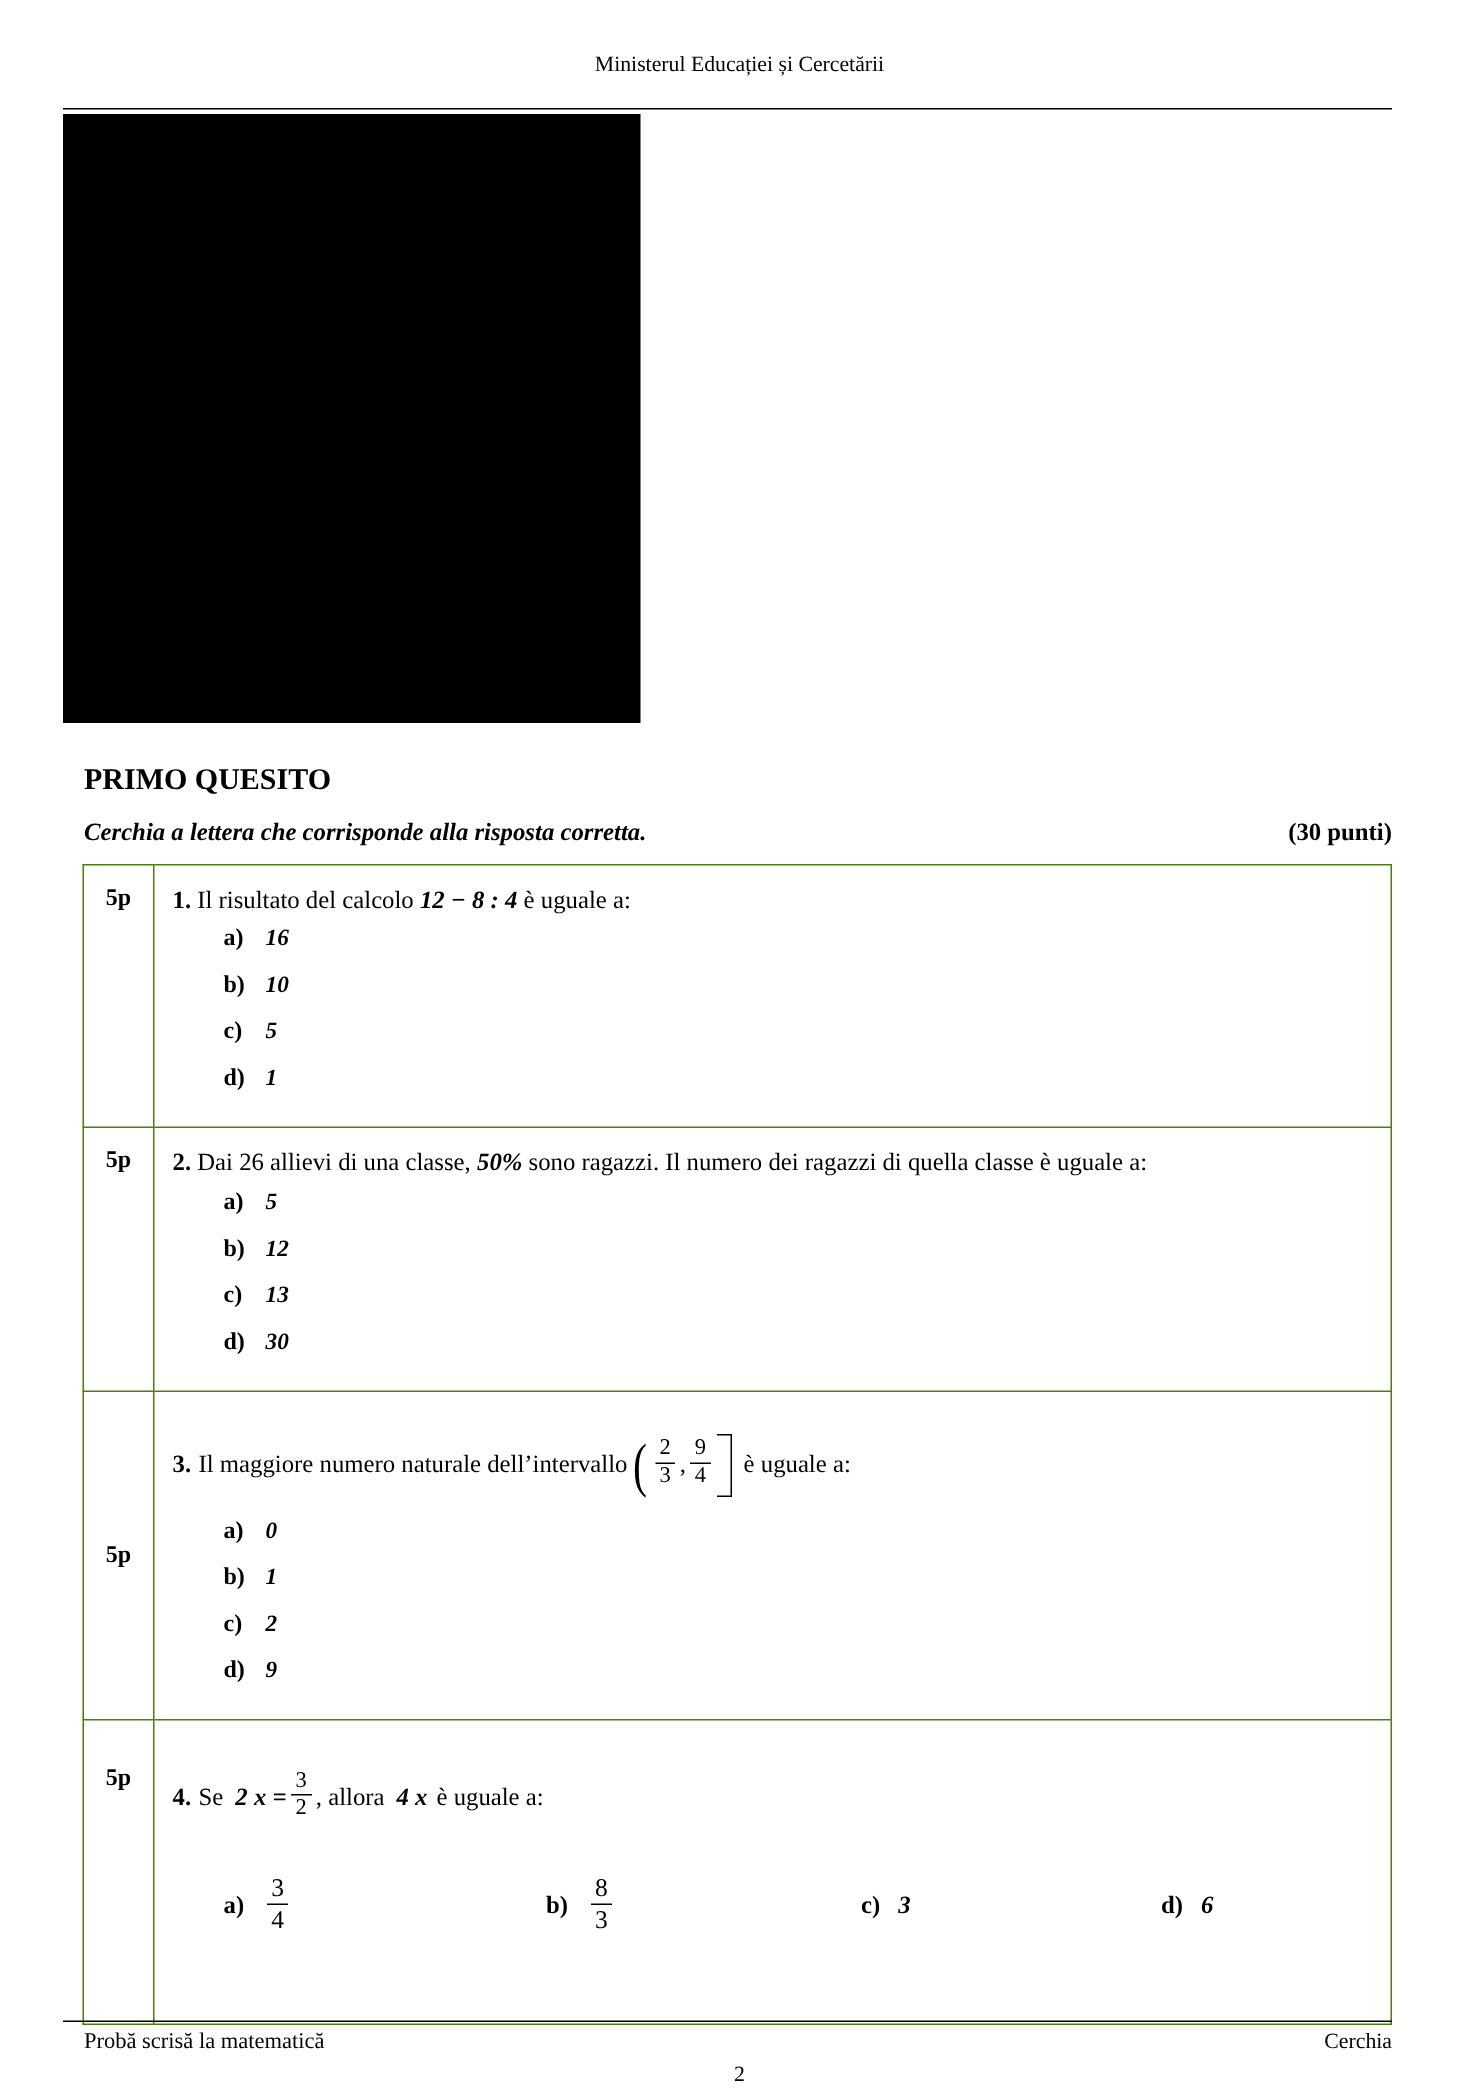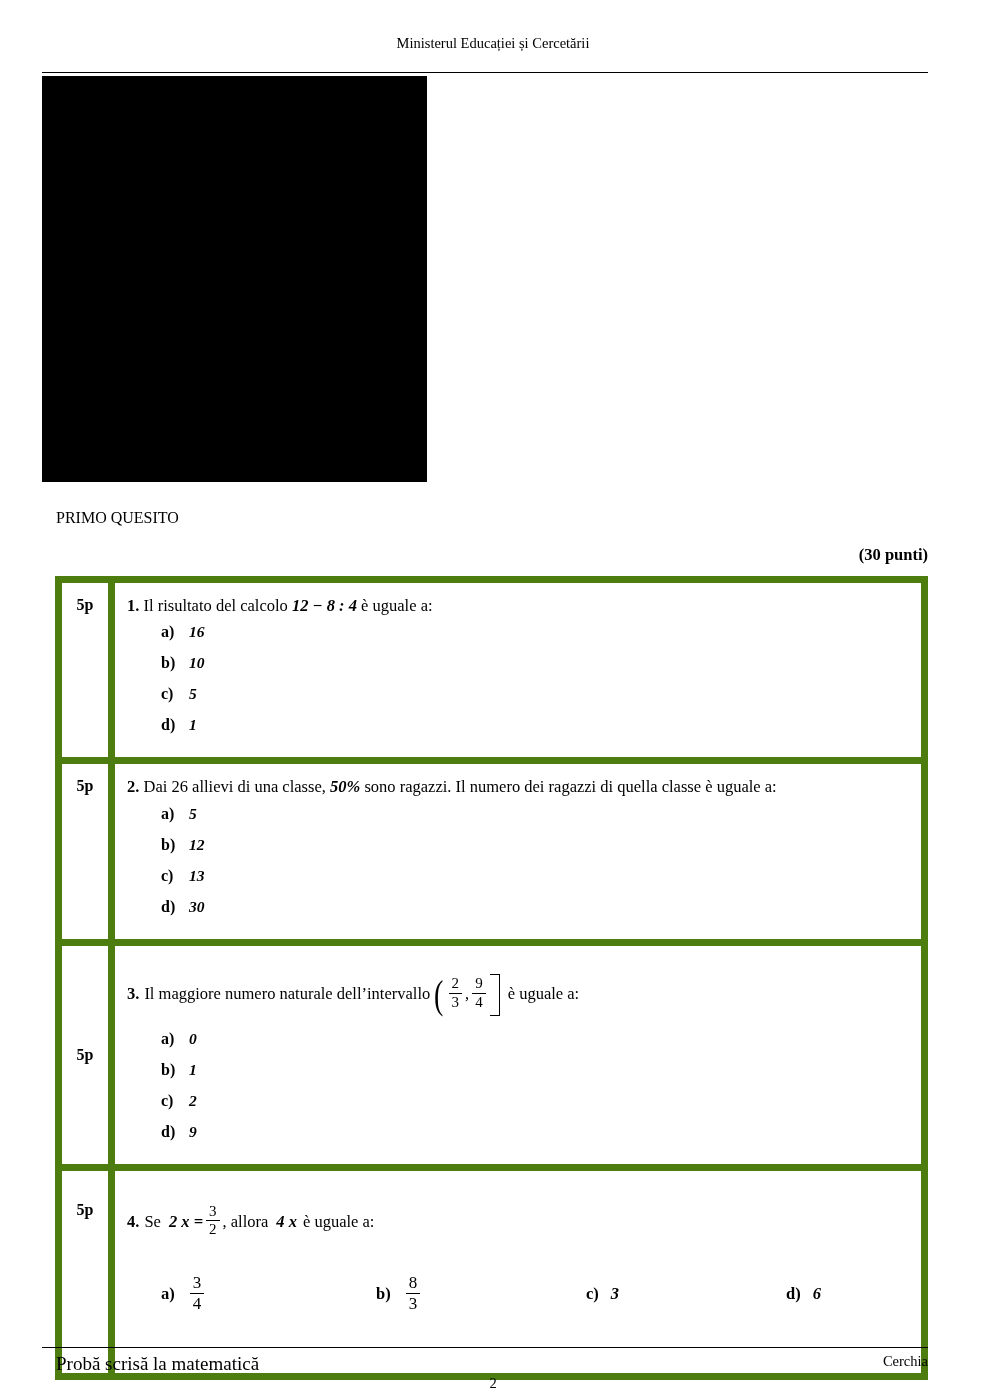--- a/index.html
+++ b/index.html
@@ -56,22 +56,22 @@
     line-height: 1.2;
   }
   .bullets ul {
     margin: 0;
     padding-left: 22px;
   }
   .primo {
     position: absolute;
     top: 497px;
     left: 56px;
-    font-size: 16px;
-    font-weight: normal;
+    font-size: 20px;
+    font-weight: bold;
   }
   .instr {
     position: absolute;
     top: 533px;
     left: 56px;
     width: 872px;
     font-size: 16.5px;
     font-style: italic;
     font-weight: bold;
   }
@@ -81,21 +81,21 @@
   }
   .qtable {
     position: absolute;
     top: 564px;
     left: 55px;
     width: 873px;
     border-collapse: collapse;
     table-layout: fixed;
   }
   .qtable td {
-    border: 7px solid #4d7c0f;
+    border: 1px solid #4d7c0f;
     vertical-align: top;
     padding: 0;
   }
   .pcell {
     width: 46px;
     text-align: center;
     font-weight: bold;
     font-size: 16px;
     padding-top: 13px !important;
   }
@@ -190,21 +190,21 @@
     position: absolute;
     top: 1335px;
     left: 42px;
     width: 886px;
     border-top: 1px solid #000;
   }
   .footer-left {
     position: absolute;
     top: 1341px;
     left: 56px;
-    font-size: 19px;
+    font-size: 15px;
     text-align: right;
   }
   .footer-right {
     position: absolute;
     top: 1341px;
     right: 58px;
     font-size: 14.5px;
   }
   .pagenum {
     position: absolute;
@@ -225,20 +225,21 @@
   </div>
   <div class="header-rule"></div>
 
   <div class="blackbox"></div>
 
 
   <div class="primo">PRIMO QUESITO</div>
 
   <div class="instr">
     <span class="punti">(30 punti)</span>
+    <span>Cerchia a lettera che corrisponde alla risposta corretta.</span>
   </div>
 
   <table class="qtable">
     <tbody>
         <tr>
       <td class="pcell">5p</td>
       <td class="qcell">
         <div class="qstem">
           <b>1.</b>
           <span>Il risultato del calcolo</span>

